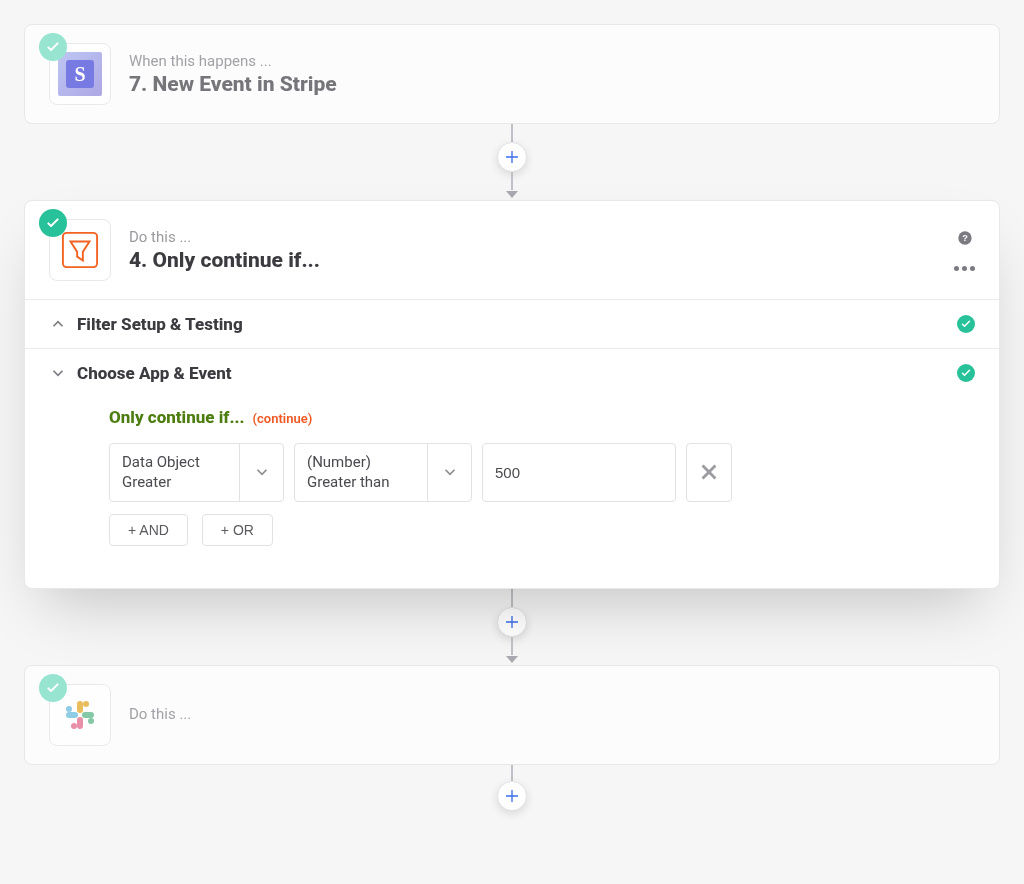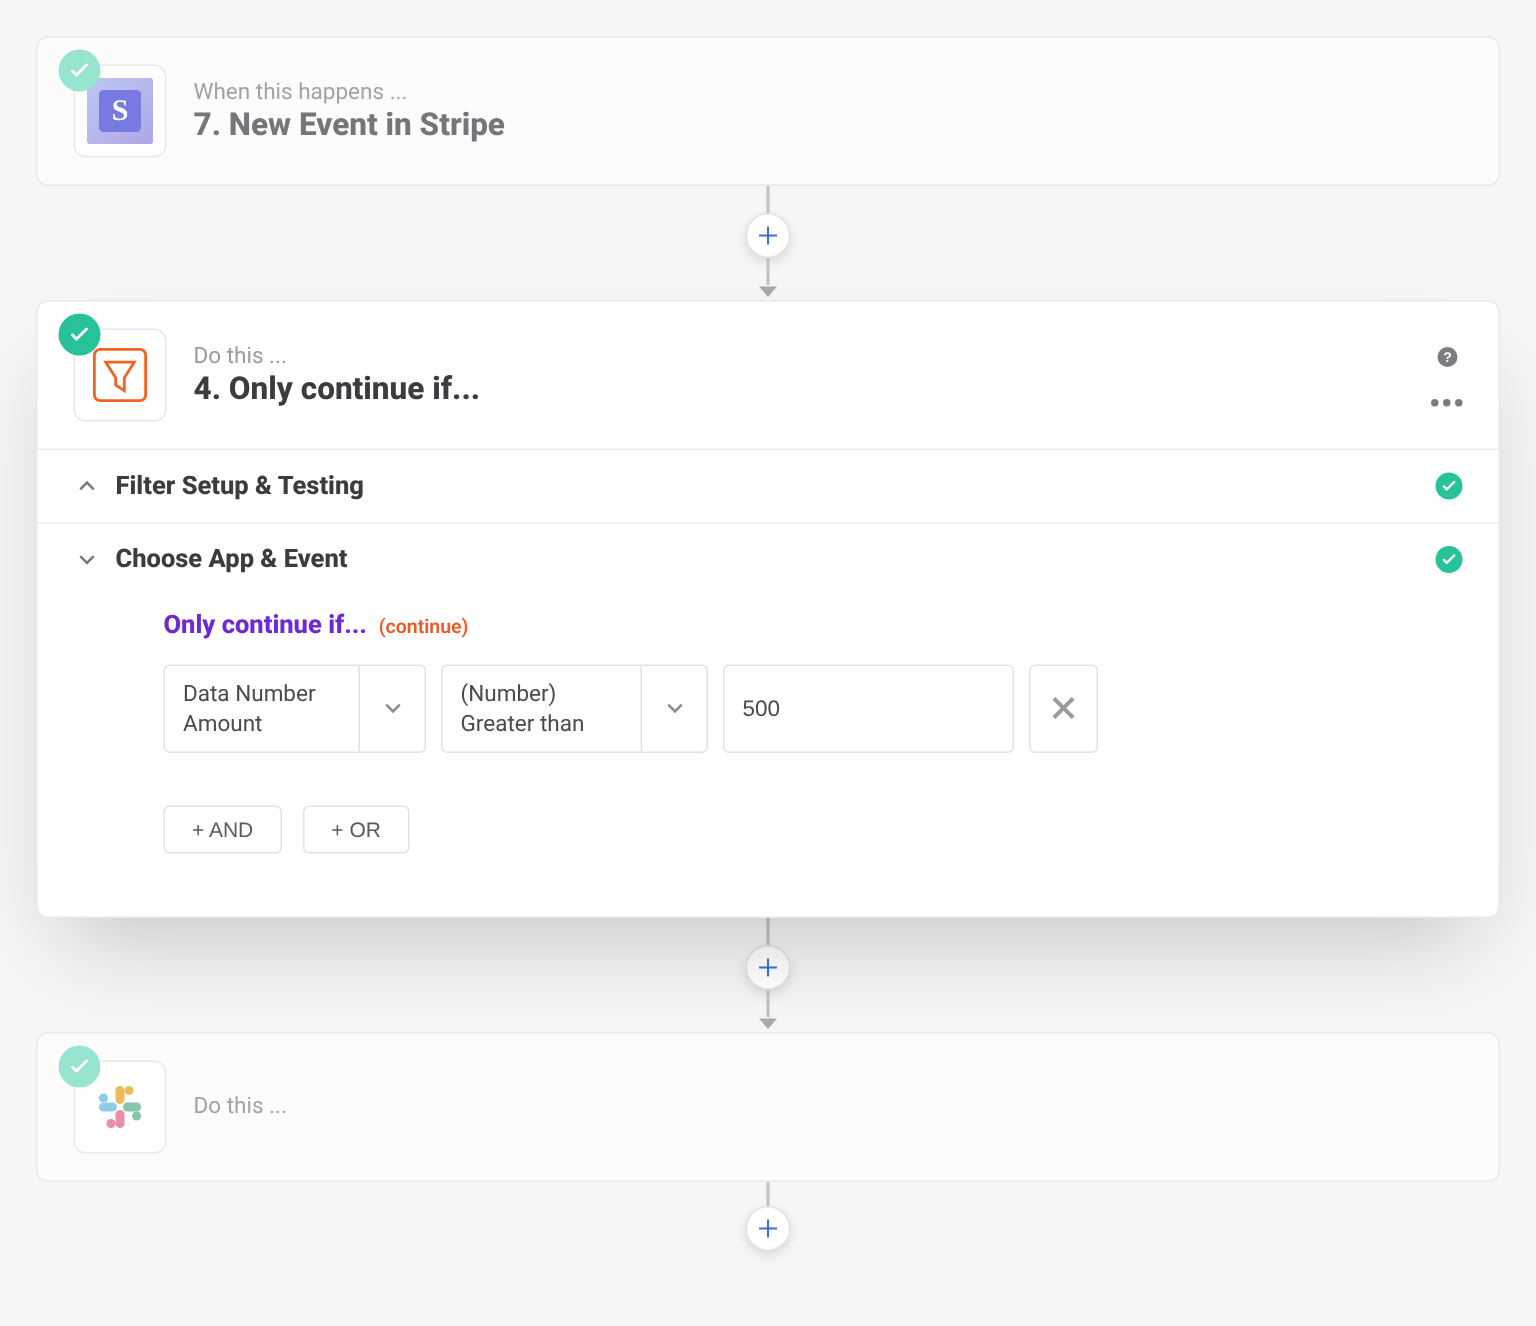--- a/index.html
+++ b/index.html
@@ -105,21 +105,21 @@
   }
   .ok-dot svg { width: 12px; height: 12px; }
 
   
   .filter-body {
     padding: 10px 24px 42px 84px;
   }
   .filter-label {
     font-size: 17px;
     font-weight: 800;
-    color: #6d28d9;
+    color: #4d7c0f;
   }
   .req-tag {
     color: #ef5822;
     font-weight: 600;
     font-size: 13px;
     margin-left: 4px;
   }
   .cond-row {
     margin-top: 16px;
     display: flex;
@@ -157,21 +157,21 @@
   .delete-btn {
     width: 46px;
     border: 1px solid #e2e2e4;
     border-radius: 4px;
     background: #fff;
     display: flex; align-items: center; justify-content: center;
     cursor: pointer;
   }
   .delete-btn svg { width: 22px; height: 22px; stroke: #9a9a9f; stroke-width: 3; }
   .logic-row {
-    margin-top: 35px;
+    margin-top: 12px;
     display: flex;
     gap: 14px;
   }
   .logic-btn {
     border: 1px solid #e2e2e4;
     border-radius: 4px;
     background: #fff;
     padding: 7px 18px;
     font-size: 14px;
     color: #5a5a60;
@@ -344,21 +344,21 @@
     </div>
 
     <div class="filter-body">
       <div>
         <span class="filter-label">Only continue if...</span>
         <span class="req-tag">(continue)</span>
       </div>
 
       <div class="cond-row">
         <div class="select-box">
-          <div class="select-label">Data Number Amount</div>
+          <div class="select-label">Data Object Greater</div>
           <div class="select-caret">
             <svg viewBox="0 0 24 24">
                 <polyline points="6 9 12 15 18 9"></polyline>
               </svg>
           </div>
         </div>
         <div class="select-box wide">
           <div class="select-label">(Number) Greater than</div>
           <div class="select-caret">
             <svg viewBox="0 0 24 24">

